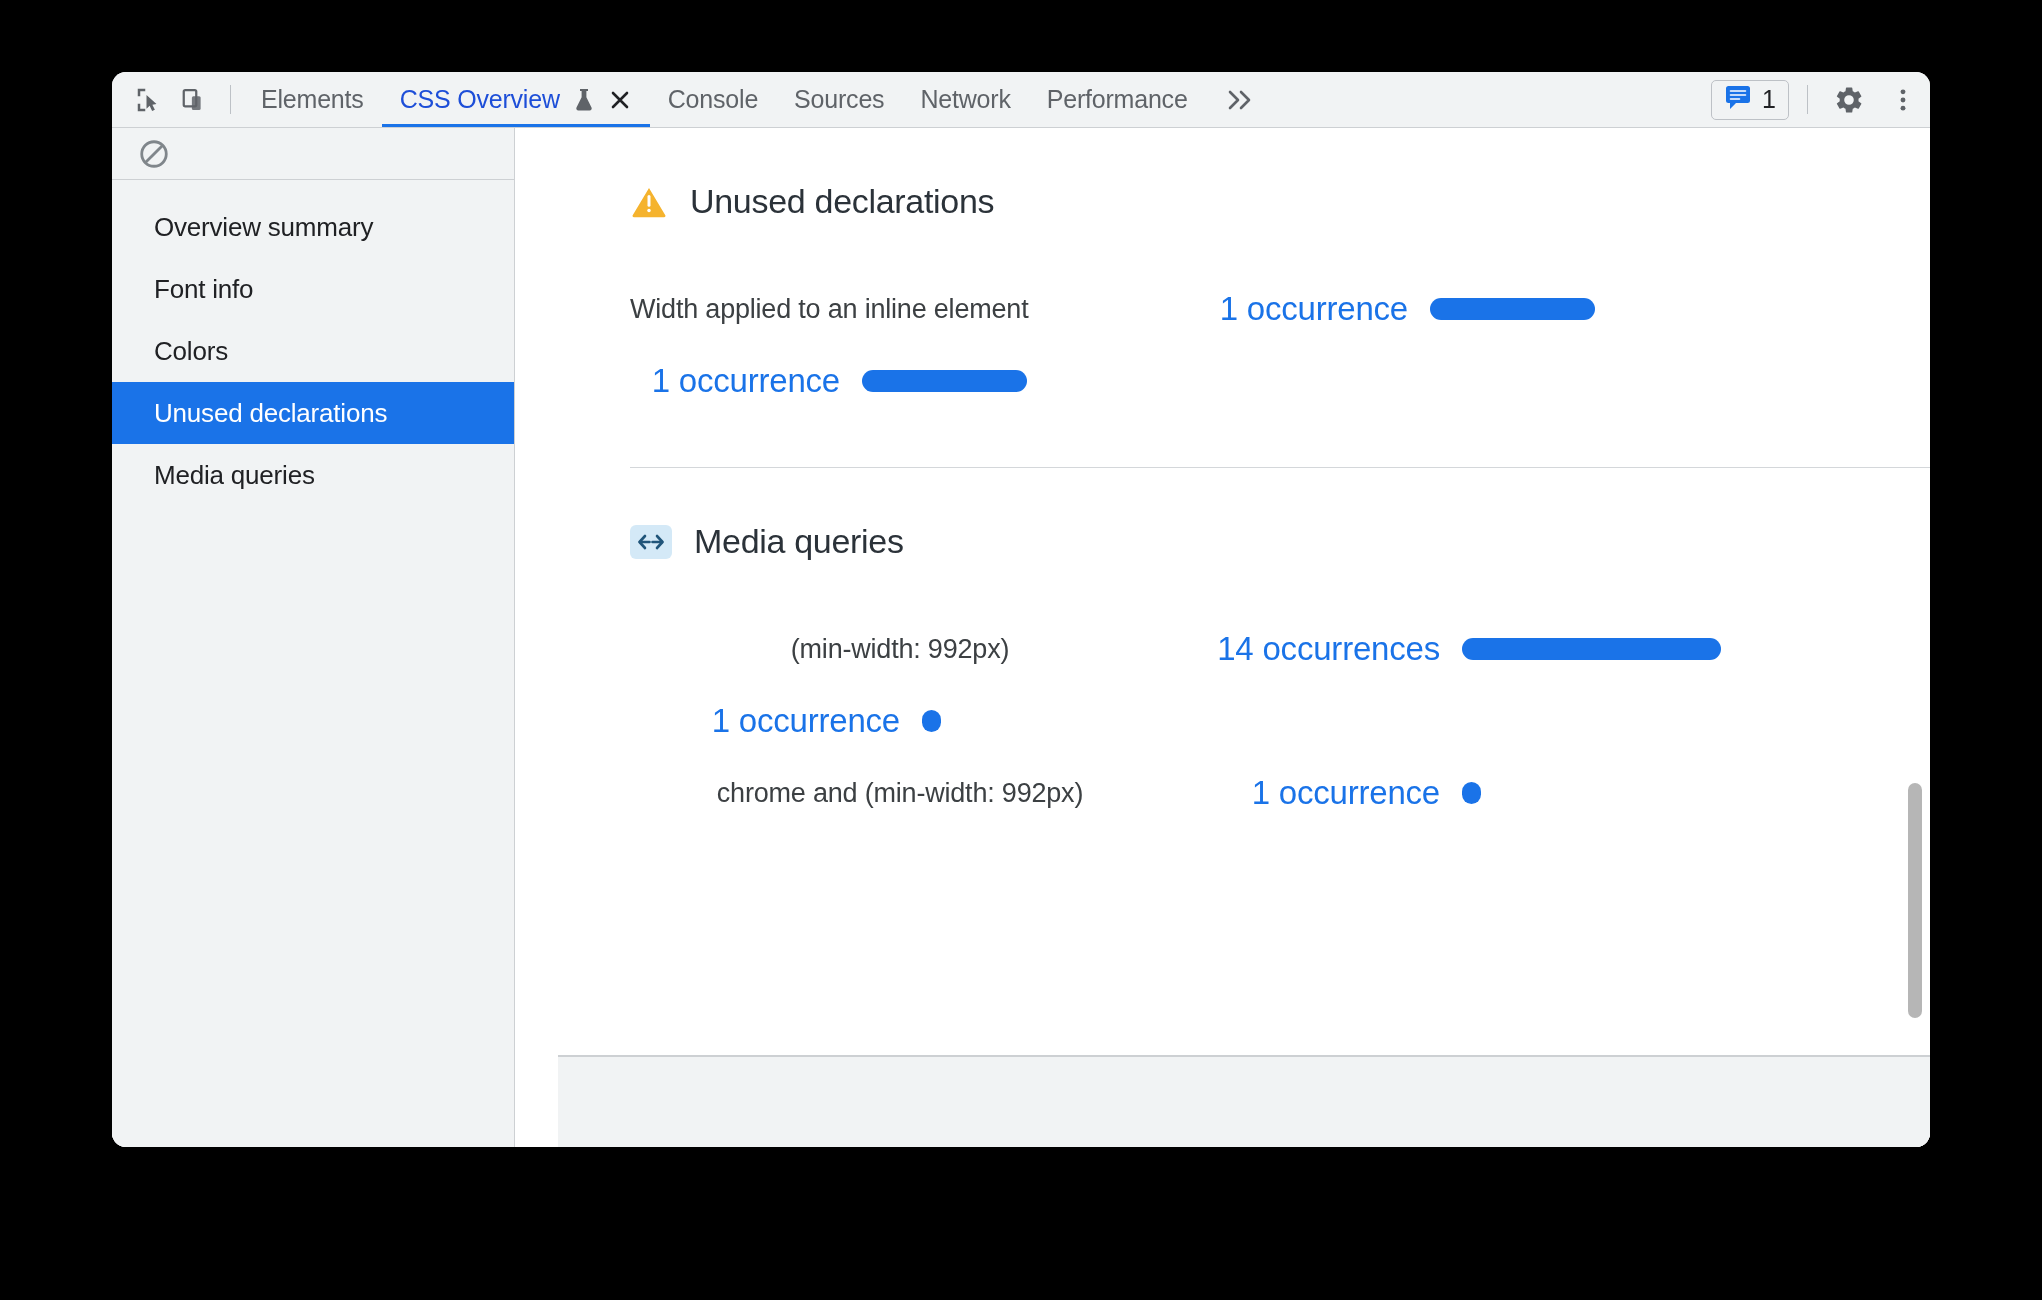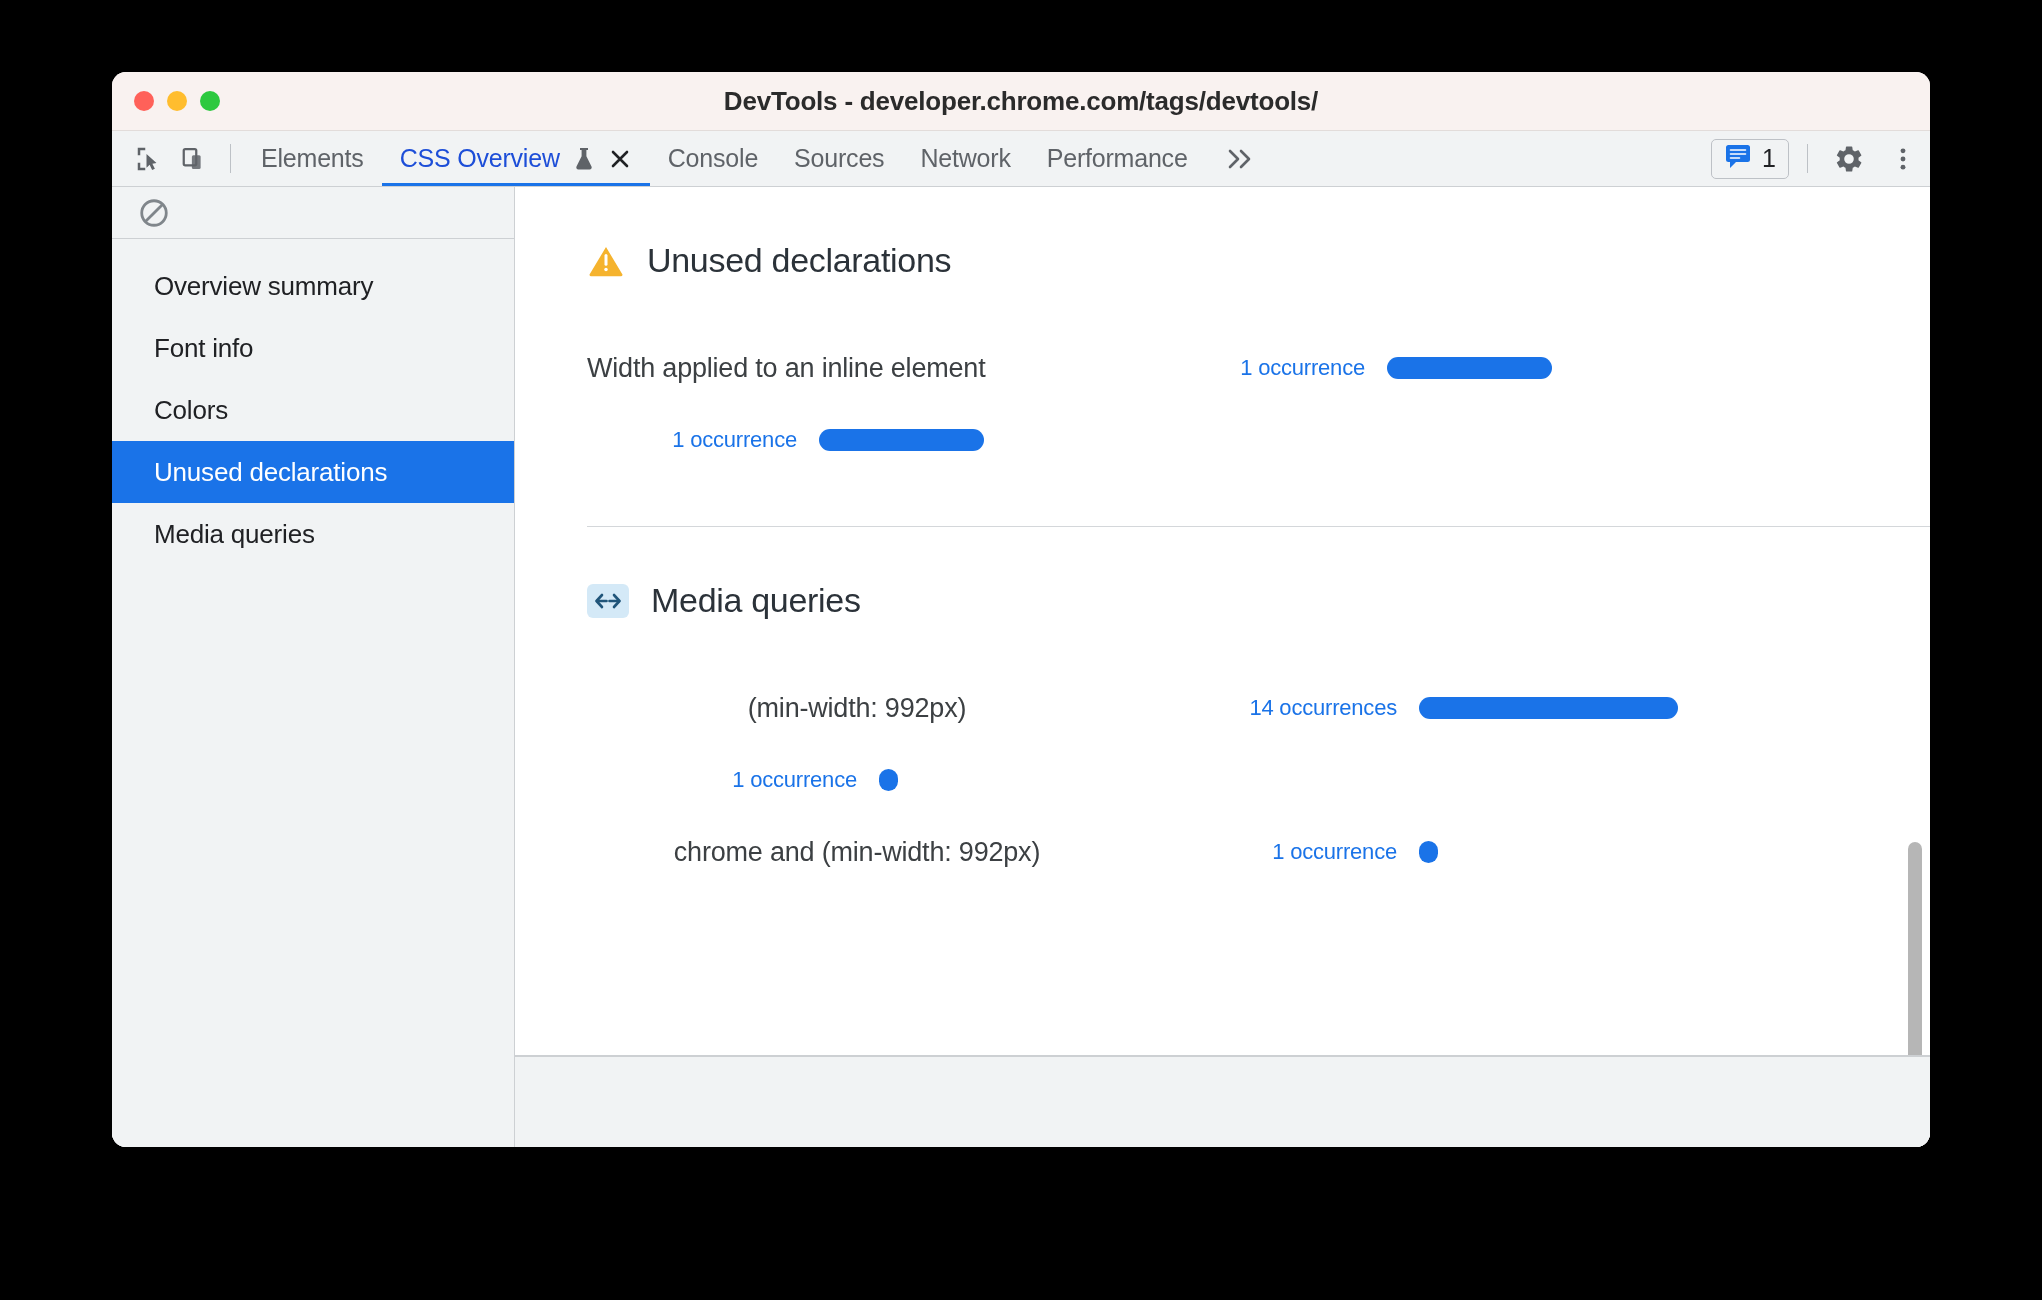--- a/index.html
+++ b/index.html
@@ -128,20 +128,21 @@
     display: flex; align-items: center; justify-content: center;
     cursor: pointer;
   }
 
   
   .body {
     flex: 1 1 auto;
     display: flex;
     min-height: 0;
     background: #ffffff;
+    gap: 43px;
   }
   .sidebar {
     width: 402px;
     flex: 0 0 402px;
     background: #f1f3f4;
     border-right: 1px solid #cdd0d3;
     display: flex;
     flex-direction: column;
   }
   .sidebar-toolbar {
@@ -215,21 +216,21 @@
     align-items: center;
     height: 72px;
   }
   .row-label {
     font-size: 27px;
     color: #3c4043;
     letter-spacing: -0.2px;
     white-space: nowrap;
   }
   .row-count {
-    font-size: 22px;
+    font-size: 33px;
     color: #1a73e8;
     letter-spacing: -0.2px;
     white-space: nowrap;
     text-align: right;
     cursor: pointer;
   }
   .row-bar {
     height: 22px;
     background: #1a73e8;
     border-radius: 11px;
@@ -261,28 +262,20 @@
     background: #f1f3f4;
     border-top: 1px solid #cdd0d3;
   }
 </style>
 </head>
 <body>
 
 <div id="root">
   <div class="window">
 
-    <div class="titlebar">
-      <div class="traffic">
-        <div class="light red"></div>
-        <div class="light yellow"></div>
-        <div class="light green"></div>
-      </div>
-      <div class="title-text">DevTools - developer.chrome.com/tags/devtools/</div>
-    </div>
 
     <div class="tabbar">
       <div class="tb-icon">
         <svg width="30" height="30" viewBox="0 0 24 24">
           <path d="M3 3h6v2H5v4H3V3zm0 12h2v4h4v2H3v-6z" fill="#5f6368"></path>
           <path d="M10 8l8 7.2-3.3.5 2 4-2.2 1-2-4.1L10 19V8z" fill="#5f6368"></path>
         </svg>
       </div>
       <div class="tb-icon">
         <svg width="30" height="30" viewBox="0 0 24 24">

